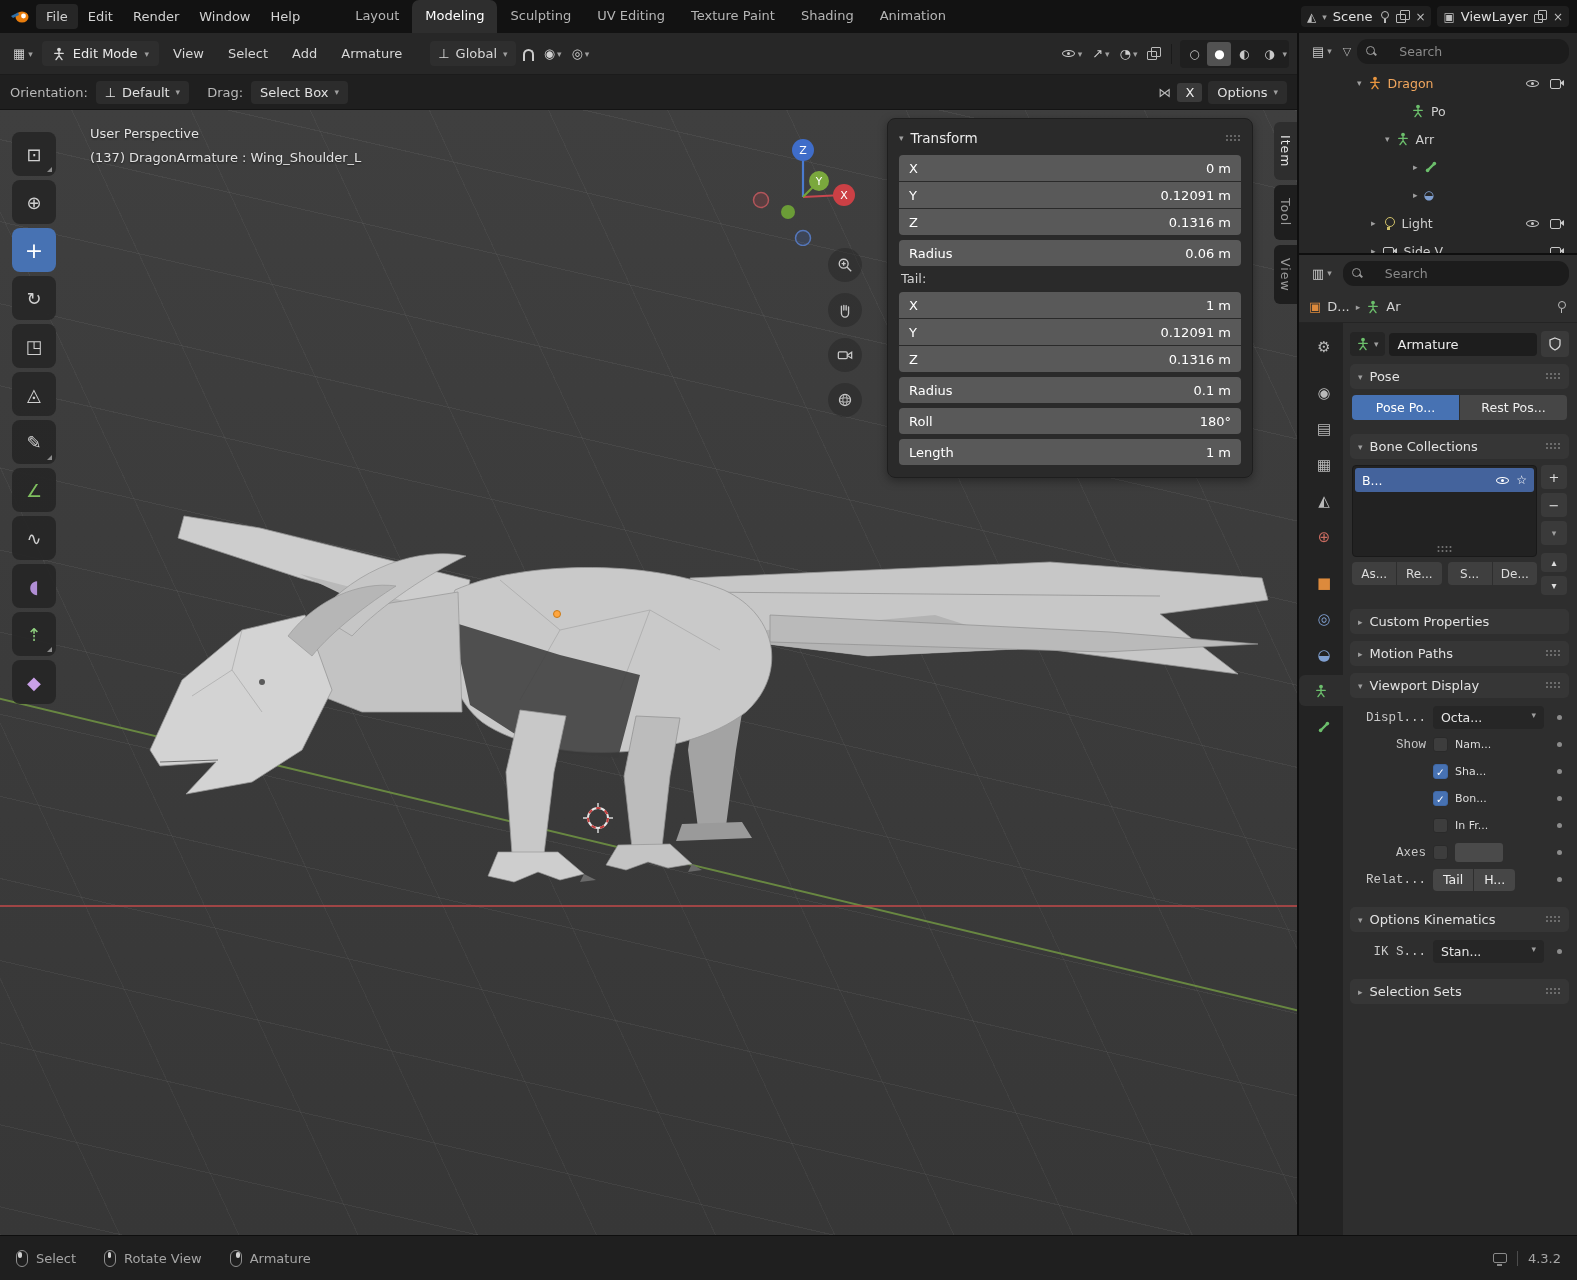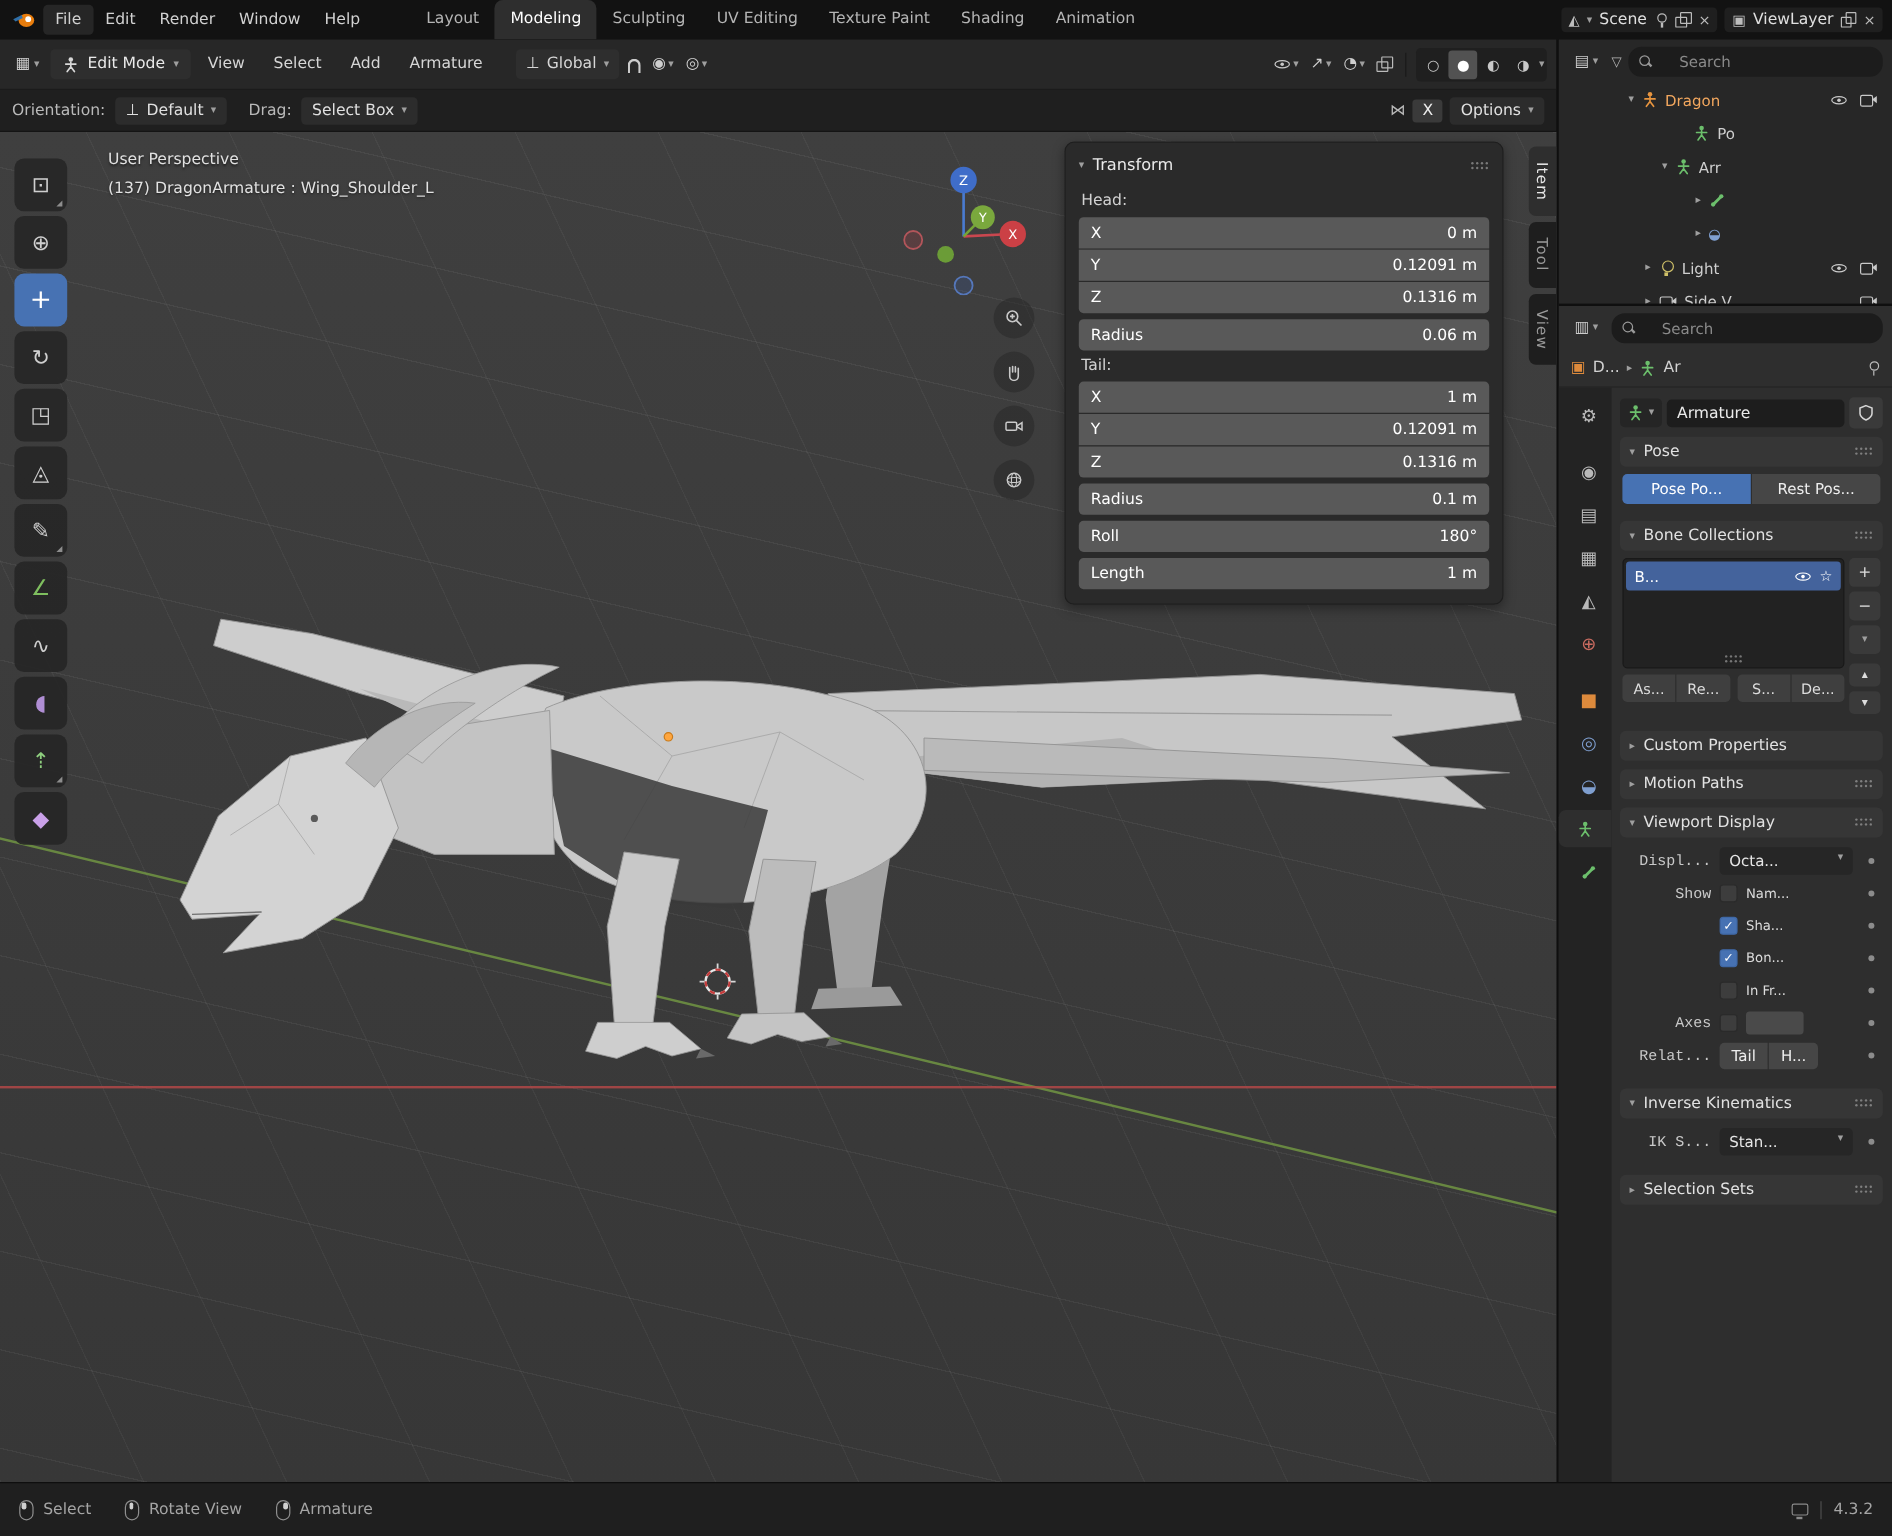--- a/index.html
+++ b/index.html
@@ -466,21 +466,20 @@
               </svg>
             </div>
         </div>
 
         <div class="transform-panel">
           <div class="tp-header">
             <span class="chev">▾</span>
             <span>Transform</span>
             <span class="grip"></span>
           </div>
-          <div class="tp-sub">Head:</div>
           <div class="tp-group">
             <div class="tp-row">
                 <span>X</span>
                 <span>0 m</span>
               </div>
             <div class="tp-row">
                 <span>Y</span>
                 <span>0.12091 m</span>
               </div>
             <div class="tp-row">
@@ -813,21 +812,21 @@
                     </div>
                   </div>
                   <span class="dot"></span>
                 </div>
               </div>
             </div>
 
             <div>
               <div class="section-header">
                 <span class="chev">▾</span>
-                <span>Inverse Kinematics</span>
+                <span>Options Kinematics</span>
                 <span class="grip"></span>
               </div>
               <div class="section-content">
                 <div class="vd-row">
                   <span class="vd-label">IK S...</span>
                   <div class="vd-ctrl">
                     <div class="dropdown">
                       <span>Stan...</span>
                       <span class="chev">▾</span>
                     </div>

